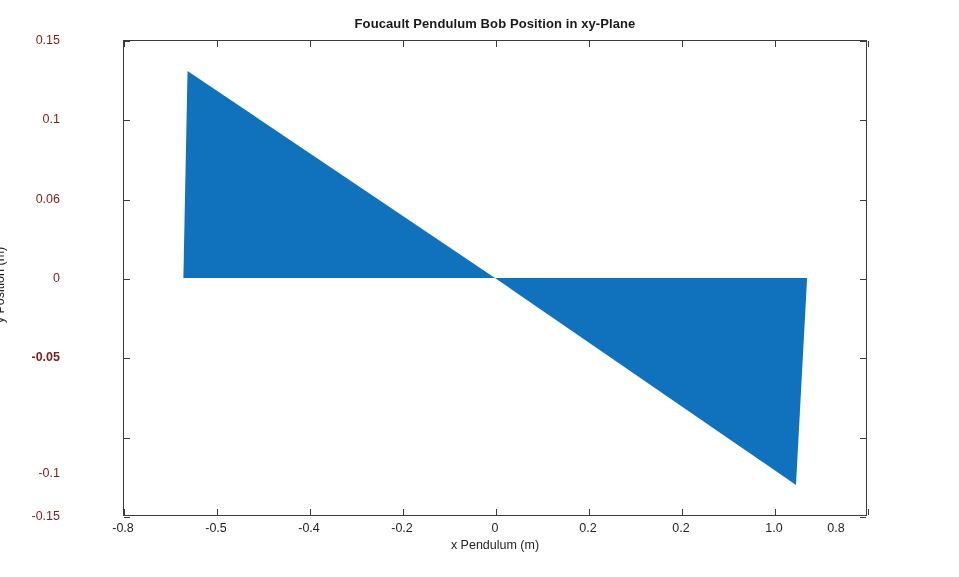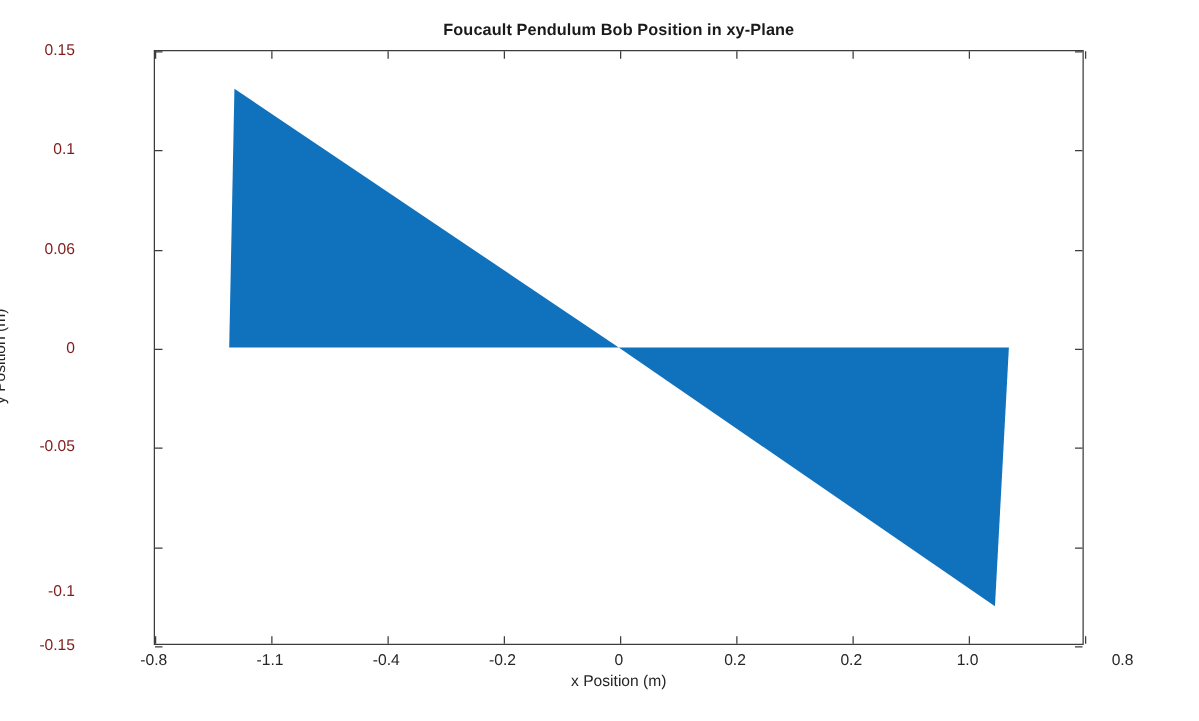--- a/index.html
+++ b/index.html
@@ -181,34 +181,34 @@
         <div class="tick-mark ytick-mark-right" style="top: 317.333px;"></div>
         <div class="tick-mark ytick-mark" style="top: 396.667px;"></div>
         <div class="tick-mark ytick-mark-right" style="top: 396.667px;"></div>
         <div class="tick-mark ytick-mark" style="top: 476px;"></div>
         <div class="tick-mark ytick-mark-right" style="top: 476px;"></div>
       </div>
   </div>
 
   <div id="tick-labels-layer">
       <div class="xtick-label" style="left: 123px;">-0.8</div>
-      <div class="xtick-label" style="left: 216px;">-1.1</div>
+      <div class="xtick-label" style="left: 216px;">-0.5</div>
       <div class="xtick-label" style="left: 309px;">-0.4</div>
       <div class="xtick-label" style="left: 402px;">-0.2</div>
       <div class="xtick-label" style="left: 495px;">0</div>
       <div class="xtick-label" style="left: 588px;">0.2</div>
       <div class="xtick-label" style="left: 681px;">0.2</div>
       <div class="xtick-label" style="left: 774px;">1.0</div>
-      <div class="xtick-label" style="left: 898px; text-align: center;">0.8</div>
+      <div class="xtick-label" style="left: 836px; text-align: center;">0.8</div>
       <div class="ytick-label" style="top: 40px;">0.15</div>
       <div class="ytick-label" style="top: 119.333px;">0.1</div>
       <div class="ytick-label" style="top: 198.667px;">0.06</div>
       <div class="ytick-label" style="top: 278px;">0</div>
-      <div class="ytick-label" style="top: 357.333px;">-0.05</div>
+      <div class="ytick-label" style="top: 357.333px; font-weight: bold;">-0.05</div>
       <div class="ytick-label" style="top: 436.667px; margin-top: 36px;">-0.1</div>
       <div class="ytick-label" style="top: 516px;">-0.15</div>
     </div>
 
-  <div id="xlabel">x Position (m)</div>
+  <div id="xlabel">x Pendulum (m)</div>
 
   <div id="ylabel">y Position (m)</div>
 
 </div>
 
 </body></html>

